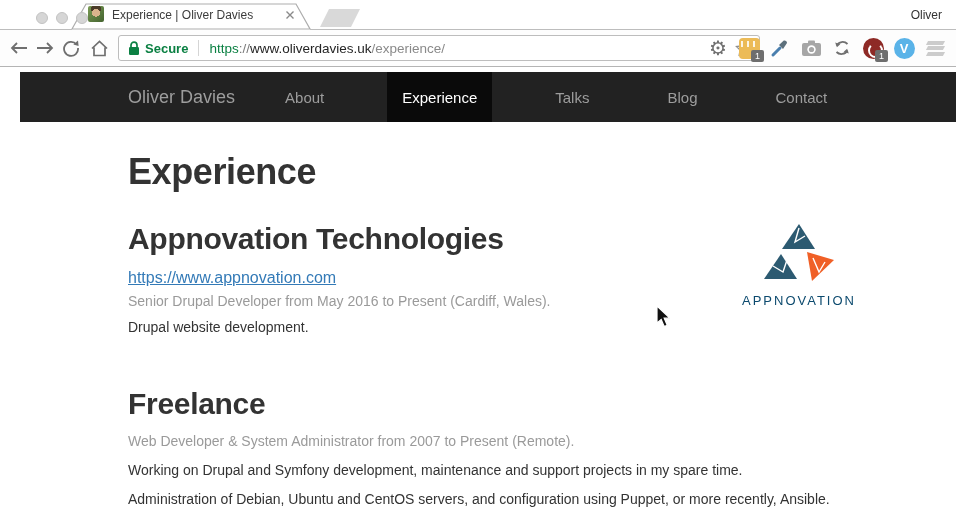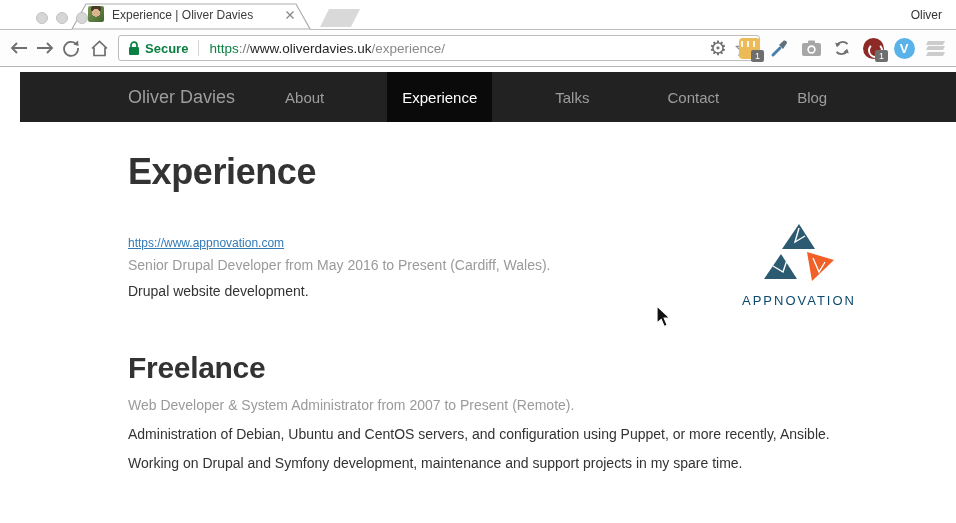--- a/index.html
+++ b/index.html
@@ -52,21 +52,21 @@
   .brand { font-size:18px; color:#9d9d9d; display:flex; align-items:center; padding-right:15px; }
   .nav-items { display:flex; margin-left:20px;gap:48px; }
   .nav-item { display:flex; align-items:center; padding:0 15px; font-size:15px; color:#9d9d9d; cursor:pointer; }
   .nav-item.active { background:#0a0a0a; color:#fff; }
 
   .content h1 { margin-top:30px; font-size:36px; line-height:1.1; color:#333; font-weight:bold; letter-spacing:-0.4px; }
   .section { position:relative; }
   .sec-1 { margin-top:30px; }
   .sec-2 { margin-top:52px; }
   .section h2 { font-size:30px; line-height:1.1; color:#333; font-weight:bold; letter-spacing:-0.3px; }
-  .site-link { display:inline-block; margin-top:14px; font-size:12px; color:#337ab7; text-decoration:underline; }
+  .site-link { display:inline-block; margin-top:14px; font-size:16px; color:#337ab7; text-decoration:underline; }
   .meta { margin-top:6px; font-size:14px; color:#9a9a9a; line-height:1.15; }
   .sec-2 .meta { margin-top:13px; }
   .para { margin-top:10px; font-size:14px; color:#333; line-height:1.15; }
   .sec-2 .para { margin-top:13px; }
 
   .logo-block { position:absolute; top:0; right:-13px; width:124px; text-align:center; }
   .logo-word { margin-top:3px; font-size:13px; font-weight:normal; letter-spacing:2px; color:#0c4a6e; }
 
   .cursor { position:absolute; left:656px; top:305px; }
 </style>
@@ -185,52 +185,53 @@
 
   <div class="page">
 
     <div class="site-nav">
       <div class="container nav-flex">
         <div class="brand">Oliver Davies</div>
         <div class="nav-items">
           <div class="nav-item">About</div>
           <div class="nav-item active">Experience</div>
           <div class="nav-item">Talks</div>
+          <div class="nav-item">Blog</div>
           <div class="nav-item">Contact</div>
-          <div class="nav-item">Blog</div>
         </div>
       </div>
     </div>
 
     <div class="container content">
       <h1>Experience</h1>
 
       <div class="section sec-1">
+        <h2>Appnovation Technologies</h2>
         <a class="site-link" href="#">https://www.appnovation.com</a>
         <div class="meta">Senior Drupal Developer from May 2016 to Present (Cardiff, Wales).</div>
         <div class="para">Drupal website development.</div>
 
         <div class="logo-block">
           <svg width="92" height="64" viewBox="0 0 92 64">
             <polygon points="46,2 62,27 29,27" fill="#2c5a71"></polygon>
             <path d="M46 6 L42 20 L52 14" fill="none" stroke="#fff" stroke-width="1.4"></path>
             <polygon points="28,32 44,57 11,57" fill="#2c5a71"></polygon>
             <path d="M20 44 L30 50 L34 38" fill="none" stroke="#fff" stroke-width="1.4"></path>
             <polygon points="54,30 81,38 59,59" fill="#f06027"></polygon>
             <path d="M60 36 L66 50 L72 40" fill="none" stroke="#fff" stroke-width="1.4"></path>
           </svg>
           <div class="logo-word">APPNOVATION</div>
         </div>
       </div>
 
       <div class="section sec-2">
         <h2>Freelance</h2>
         <div class="meta">Web Developer &amp; System Administrator from 2007 to Present (Remote).</div>
+        <div class="para">Working on Drupal and Symfony development, maintenance and support projects in my spare time.</div>
         <div class="para">Administration of Debian, Ubuntu and CentOS servers, and configuration using Puppet, or more recently, Ansible.</div>
-        <div class="para">Working on Drupal and Symfony development, maintenance and support projects in my spare time.</div>
       </div>
     </div>
   </div>
 
   <svg class="cursor" width="17" height="24" viewBox="0 0 17 24">
     <path d="M1 1 L1 18 L5.2 14.4 L8.2 21.5 L11.2 20.2 L8.2 13.2 L14 13.2 Z" fill="#111" stroke="#fff" stroke-width="1.2"></path>
   </svg>
 
 </div>
 

